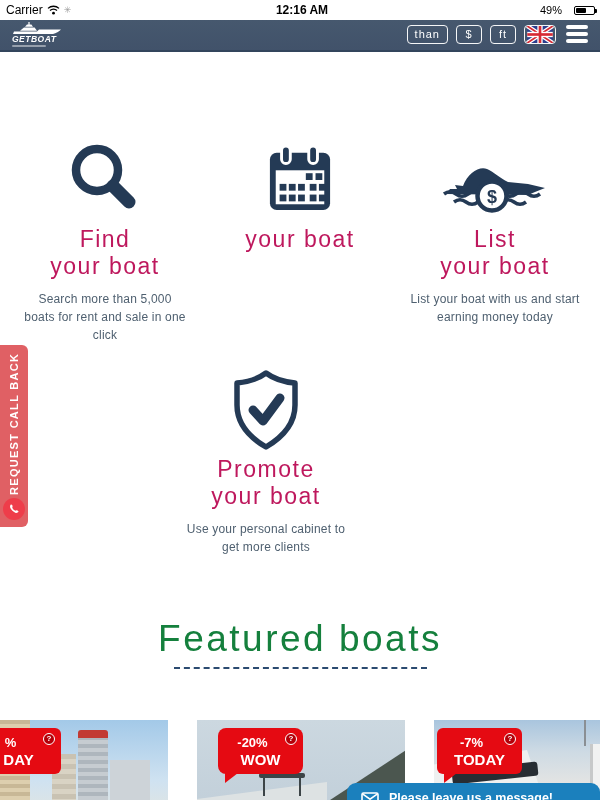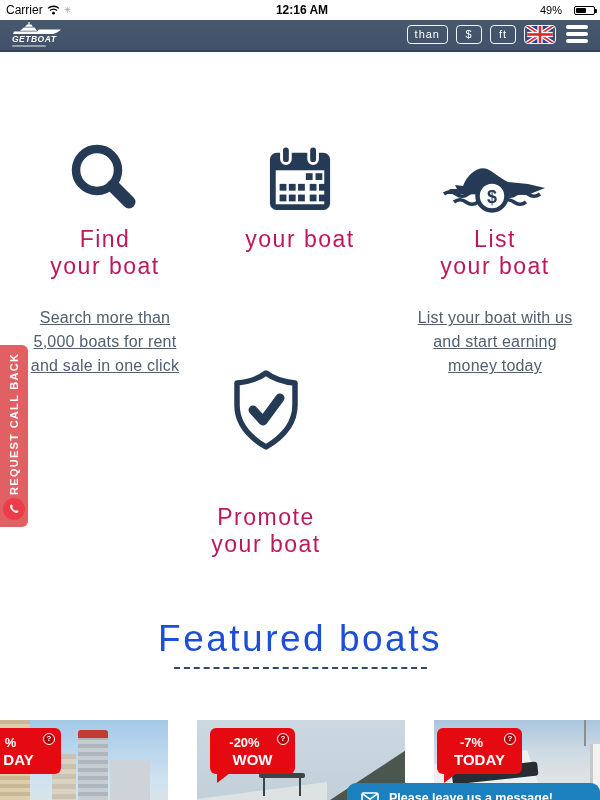--- a/index.html
+++ b/index.html
@@ -49,27 +49,27 @@
   
   .page-title {
     position:absolute; top:64px; left:0; width:600px; text-align:center;
     font-size:34px; font-weight:300; letter-spacing:3px; color:#2b4a70;
   }
   
   .features-row { position:absolute; top:134px; left:0; width:600px; display:flex; justify-content:center; }
   .feature { width:195px; display:flex; flex-direction:column; align-items:center; text-align:center; }
   .icon-wrap { height:92px; display:flex; align-items:center; justify-content:center; }
   .f-title { font-size:23px; letter-spacing:1.5px; color:#be185d; line-height:1.18; }
-  .f-desc { font-size:16px; color:#4f6070; line-height:1.5; letter-spacing:.2px; margin-top:26px;text-decoration:underline; }
+  .f-desc { font-size:12px; color:#4f6070; line-height:1.5; letter-spacing:.2px; margin-top:10px; }
   .w166{width:166px;} .w178{width:178px;} .w176{width:176px;}
   .promote-block { position:absolute; top:364px; left:0; width:532px;
-    display:flex; flex-direction:column; align-items:center; text-align:center;gap:48px; }
+    display:flex; flex-direction:column; align-items:center; text-align:center; }
   
   .featured { position:absolute; top:618px; left:0; width:600px; text-align:center; }
-  .featured h2 { font-size:37px; font-weight:300; letter-spacing:2.5px; color:#1d4ed8; }
+  .featured h2 { font-size:37px; font-weight:300; letter-spacing:2.5px; color:#15803d; }
   .featured .dash { width:253px; margin:7px auto 0; border-bottom:2px dashed #2b4a70; }
   
   .callback {
     position:absolute; left:0; top:345px; width:28px; height:182px;
     background:#e06064; border-radius:0 6px 6px 0; cursor:pointer;
     display:flex; flex-direction:column; align-items:center;
   }
   .callback .label {
     flex:1; display:flex; align-items:center; justify-content:center;
     writing-mode:vertical-rl; transform:rotate(180deg);
@@ -85,21 +85,21 @@
     border-radius:6px; color:#fff; text-align:center; z-index:3;
     display:flex; flex-direction:column; justify-content:center; gap:1px;
   }
   .badge:after { content:""; position:absolute; left:7px; bottom:-9px;
     border-top:10px solid #e50a12; border-right:13px solid transparent; }
   .badge .l1 { font-size:13px; font-weight:bold; padding-right:16px; }
   .badge .l2 { font-size:15px; font-weight:bold; }
   .help { position:absolute; top:5px; right:6px; width:12px; height:12px; border-radius:50%;
     border:1.5px solid #fff; background:#b50009; color:#fff; font-size:8px; font-weight:bold;
     line-height:9px; text-align:center; cursor:pointer; }
-  .b-left{left:16px;} .b-mid{left:13px;} .b-right{left:3px;}
+  .b-left{left:16px;} .b-mid{left:21px;border-radius:8px;} .b-right{left:3px;}
   
   .card-city { background:linear-gradient(180deg,#a3c9e8 0%,#cfe2f1 55%,#e9e6da 100%); }
   .bld { position:absolute; }
   .bld1 { left:34px; top:0; width:36px; height:110px;
     background:repeating-linear-gradient(180deg,#c8b896 0 4px,#ddcfae 4px 8px); }
   .bld3 { left:118px; top:16px; width:30px; height:94px;
     background:repeating-linear-gradient(180deg,#aeb6bd 0 4px,#c6ccd1 4px 8px); }
   .bld4 { left:92px; top:34px; width:24px; height:76px;
     background:repeating-linear-gradient(180deg,#c9c2b2 0 5px,#d9d3c4 5px 10px); }
   .bld5 { left:150px; top:40px; width:40px; height:70px; background:#cdd3d8; }
@@ -253,20 +253,21 @@
     <div class="icon-wrap">
       <svg width="76" height="84" viewBox="0 0 76 84">
         <path d="M38,5 C46,11 55,14 67,15 L67,37 C67,55 55,69 38,79 C21,69 9,55 9,37 L9,15 C21,14 30,11 38,5 Z" stroke="#243a55" stroke-width="5.5" fill="none" stroke-linejoin="round"></path>
         <path d="M25,42 L35,53 L52,30" stroke="#243a55" stroke-width="9" fill="none" stroke-linecap="round" stroke-linejoin="round"></path>
       </svg>
     </div>
     <div class="f-title">
       <div>Promote</div>
         <div>your boat</div>
     </div>
+    <div class="f-desc w176">Use your personal cabinet to get more clients</div>
   </div>
 
   <div class="featured">
     <h2>Featured boats</h2>
     <div class="dash"></div>
   </div>
 
   <div class="callback">
     <div class="label">REQUEST CALL BACK</div>
     <div class="phone-circle">

